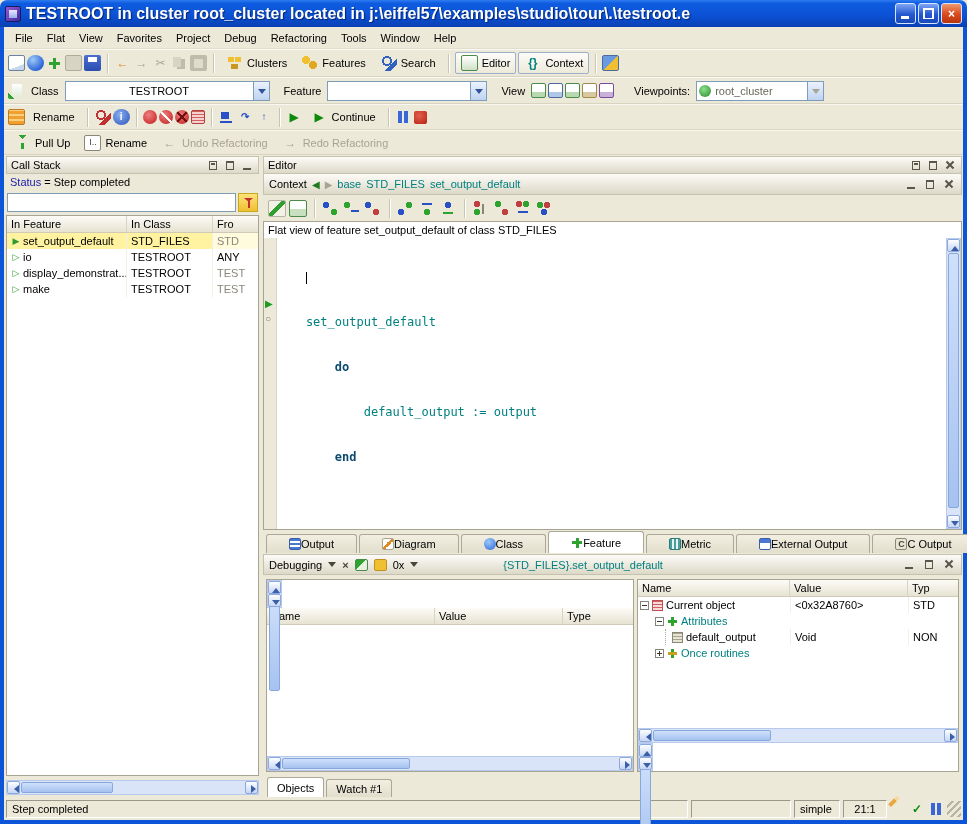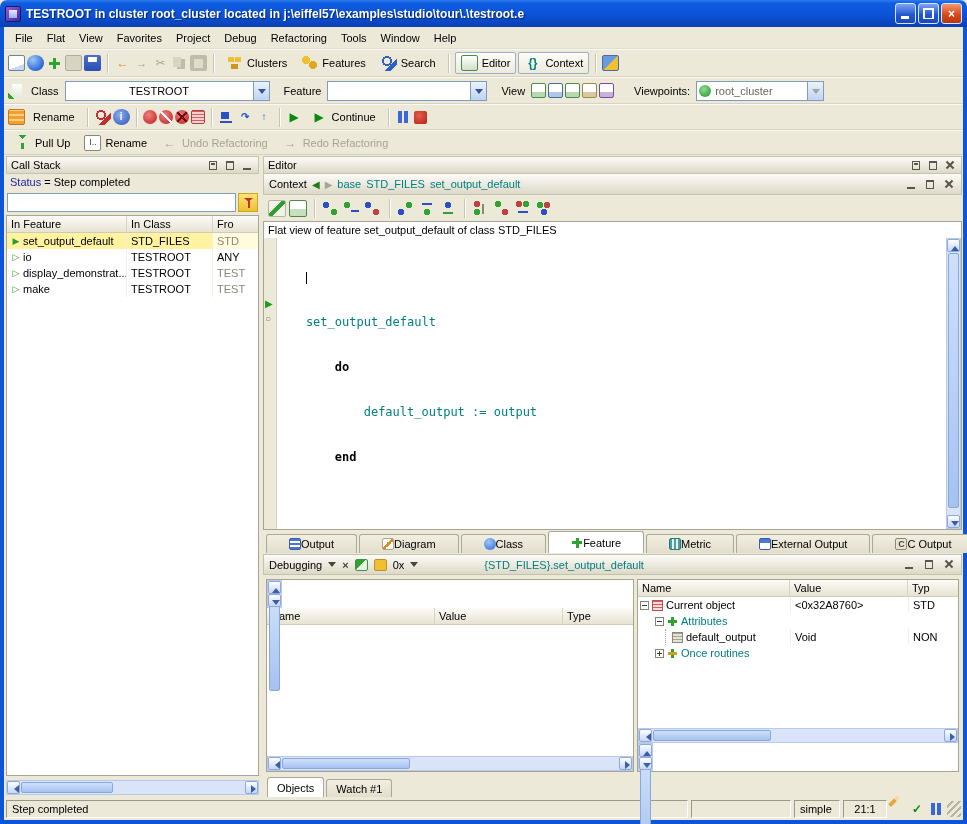--- a/index.html
+++ b/index.html
@@ -4,21 +4,21 @@
 <style>
   *{margin:0;padding:0;box-sizing:border-box}
   body{font-family:"Liberation Sans",sans-serif;font-size:11px;background:#555;-webkit-font-smoothing:antialiased}
   .win{width:967px;height:824px;display:flex;flex-direction:column;background:#ECE9D8;position:relative}
   
   .titlebar{height:27px;flex:none;display:flex;align-items:center;gap:5px;padding:0 5px;
     border-radius:7px 7px 0 0;
     background:linear-gradient(180deg,#2F7CF0 0%,#0F5CE0 12%,#0C52D6 55%,#0A44BC 90%,#0A3FB0 100%);}
   .appico{width:16px;height:16px;flex:none;background:linear-gradient(135deg,#9A5AD8,#3A2A98);border:1px solid #1A1A60;border-radius:2px;position:relative}
   .appico::before{content:"";position:absolute;left:3px;top:3px;width:8px;height:8px;background:linear-gradient(#E8E8FF,#9AB0E8);}
-  .ttext{color:#fff;font-weight:bold;font-size:12px;text-shadow:1px 1px 1px #00246E;white-space:nowrap;overflow:hidden;flex:1}
+  .ttext{color:#fff;font-weight:bold;font-size:16px;text-shadow:1px 1px 1px #00246E;white-space:nowrap;overflow:hidden;flex:1}
   .wbtns{display:flex;gap:2px}
   .wbtn{width:21px;height:21px;border-radius:3px;border:1px solid #D6E4FF;display:flex;align-items:center;justify-content:center;
     background:linear-gradient(#7FA4F2,#2458D0 55%,#1A48B8);color:#fff;font-size:12px;font-weight:bold;position:relative}
   .wbtn.close{background:linear-gradient(#F0996E,#D84A1C 55%,#B83410)}
   .wbtn.min::before{content:"";position:absolute;left:5px;bottom:4px;width:8px;height:3px;background:#fff}
   .wbtn.max::before{content:"";position:absolute;inset:4px;border:2px solid #fff;border-bottom-width:1px}
   
   .frame{flex:1;display:flex;flex-direction:column;border:4px solid #0D55D8;border-top:none;background:#ECE9D8;min-height:0}
   
   .menubar{height:22px;flex:none;display:flex;align-items:center;padding:0 4px;border-bottom:1px solid #E2DECE}
@@ -97,21 +97,21 @@
   .edico{width:18px;height:17px;flex:none;border-radius:2px;cursor:pointer}
   .ed-body{flex:1;display:flex;flex-direction:column;background:#fff;border:1px solid #A8A494;min-height:0}
   .flatline{height:16px;flex:none;padding:2px 4px;white-space:nowrap;overflow:hidden;background:#fff}
   .code-wrap{flex:1;display:flex;min-height:0}
   .gutter{width:13px;flex:none;background:#ECE9D8;border-right:1px solid #D8D4C4;position:relative}
   .g-arrow{position:absolute;left:1px;top:60px;color:#1E9B1E;font-size:10px}
   .g-circle{position:absolute;left:1px;top:75px;color:#8A8678;font-size:10px}
   .code{flex:1;font-family:"DejaVu Sans Mono",monospace;font-size:12px;line-height:15px;padding-top:2px;white-space:pre;overflow:hidden;position:relative;cursor:text}
   .cline{height:15px}
   .caret{display:inline-block;width:1px;height:12px;background:#000;margin-left:4ch;vertical-align:text-bottom}
-  .ln-id{color:#008080}.ln-cm{color:#B03030}.ln-kw{color:#000000;font-weight:bold}
+  .ln-id{color:#008080}.ln-cm{color:#B03030}.ln-kw{color:#0c4a6e;font-weight:bold}
   .ed-tabs{height:23px;flex:none;display:flex;align-items:flex-end;gap:2px;padding:1px 3px 0 3px}
   .etab{height:19px;display:flex;align-items:center;padding:0 22px;border:1px solid #ACA899;border-bottom:none;
     border-radius:3px 3px 0 0;background:linear-gradient(#F2EFE2,#E2DECC);cursor:pointer;white-space:nowrap}
   .etab.sel{height:22px;background:#fff}
   .tico{width:12px;height:12px;flex:none;border-radius:2px}
   
   .debug-panel{height:243px;flex:none;display:flex;flex-direction:column;min-height:0;margin-top:1px}
   .dbg-header{height:21px;flex:none;display:flex;align-items:center;gap:6px;padding:0 5px;
     background:linear-gradient(#FCFBF7,#DDD9C8);border:1px solid #C6C2B0}
   .caret-dn{width:0;height:0;border:4px solid transparent;border-top:5px solid #4A4638;margin-top:4px;flex:none;cursor:pointer}
@@ -460,21 +460,21 @@
 
         <div class="debug-panel">
           <div class="dbg-header">
             <span>Debugging</span>
             <span class="caret-dn"></span>
             <span class="dbg-x">×</span>
             <span class="viewico" style="width:13px;height:12px;background:linear-gradient(135deg,#2FA32F 45%,transparent 45%),#E8F0E0;border:1px solid #4A8A4A"></span>
             <span class="viewico" style="width:13px;height:12px;background:#F0C030;border:1px solid #C09020"></span>
             <span>0x</span>
             <span class="caret-dn"></span>
-            <span class="teal" style="margin-left:60px">{STD_FILES}.set_output_default</span>
+            <span class="teal" style="margin-left:79px">{STD_FILES}.set_output_default</span>
             <span class="spacer"></span>
             <span class="mi mi-min"></span>
             <span class="mi mi-max"></span>
             <span class="mi mi-close"></span>
           </div>
           <div class="dbg-body">
 
             <div class="grid dgrid-left">
               <div class="sbv">
                 <span class="sbtn u"></span>

